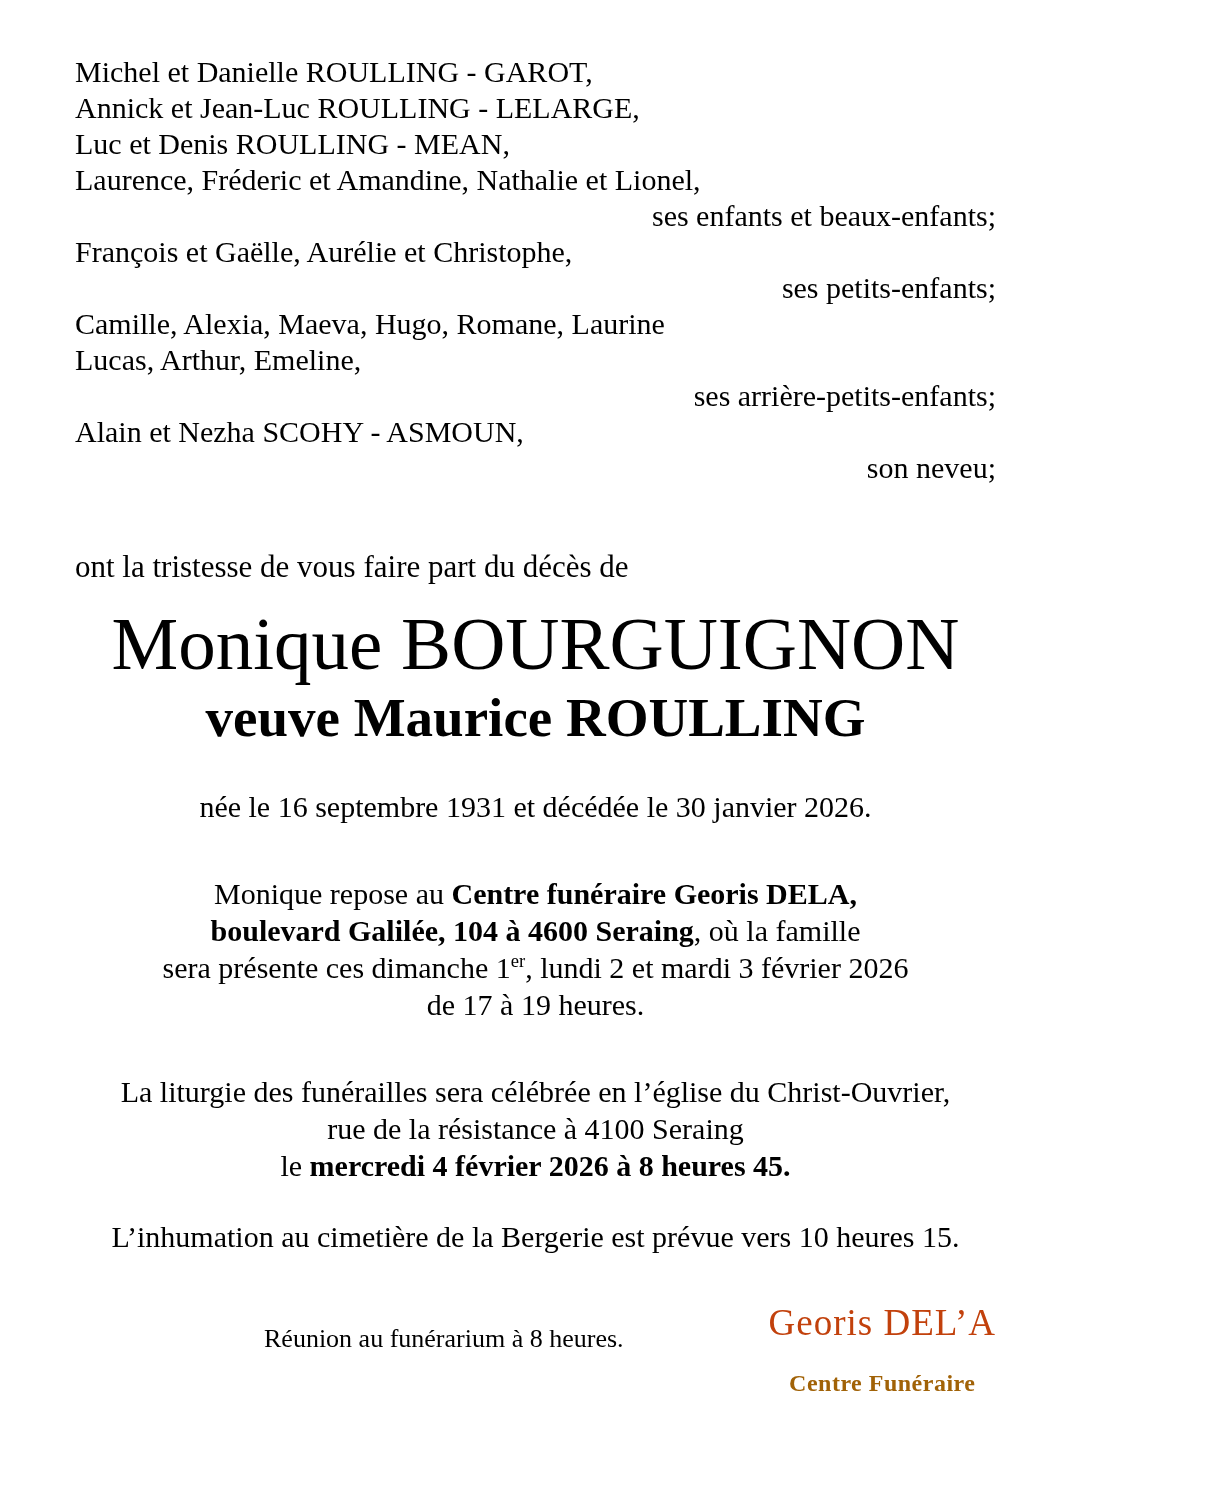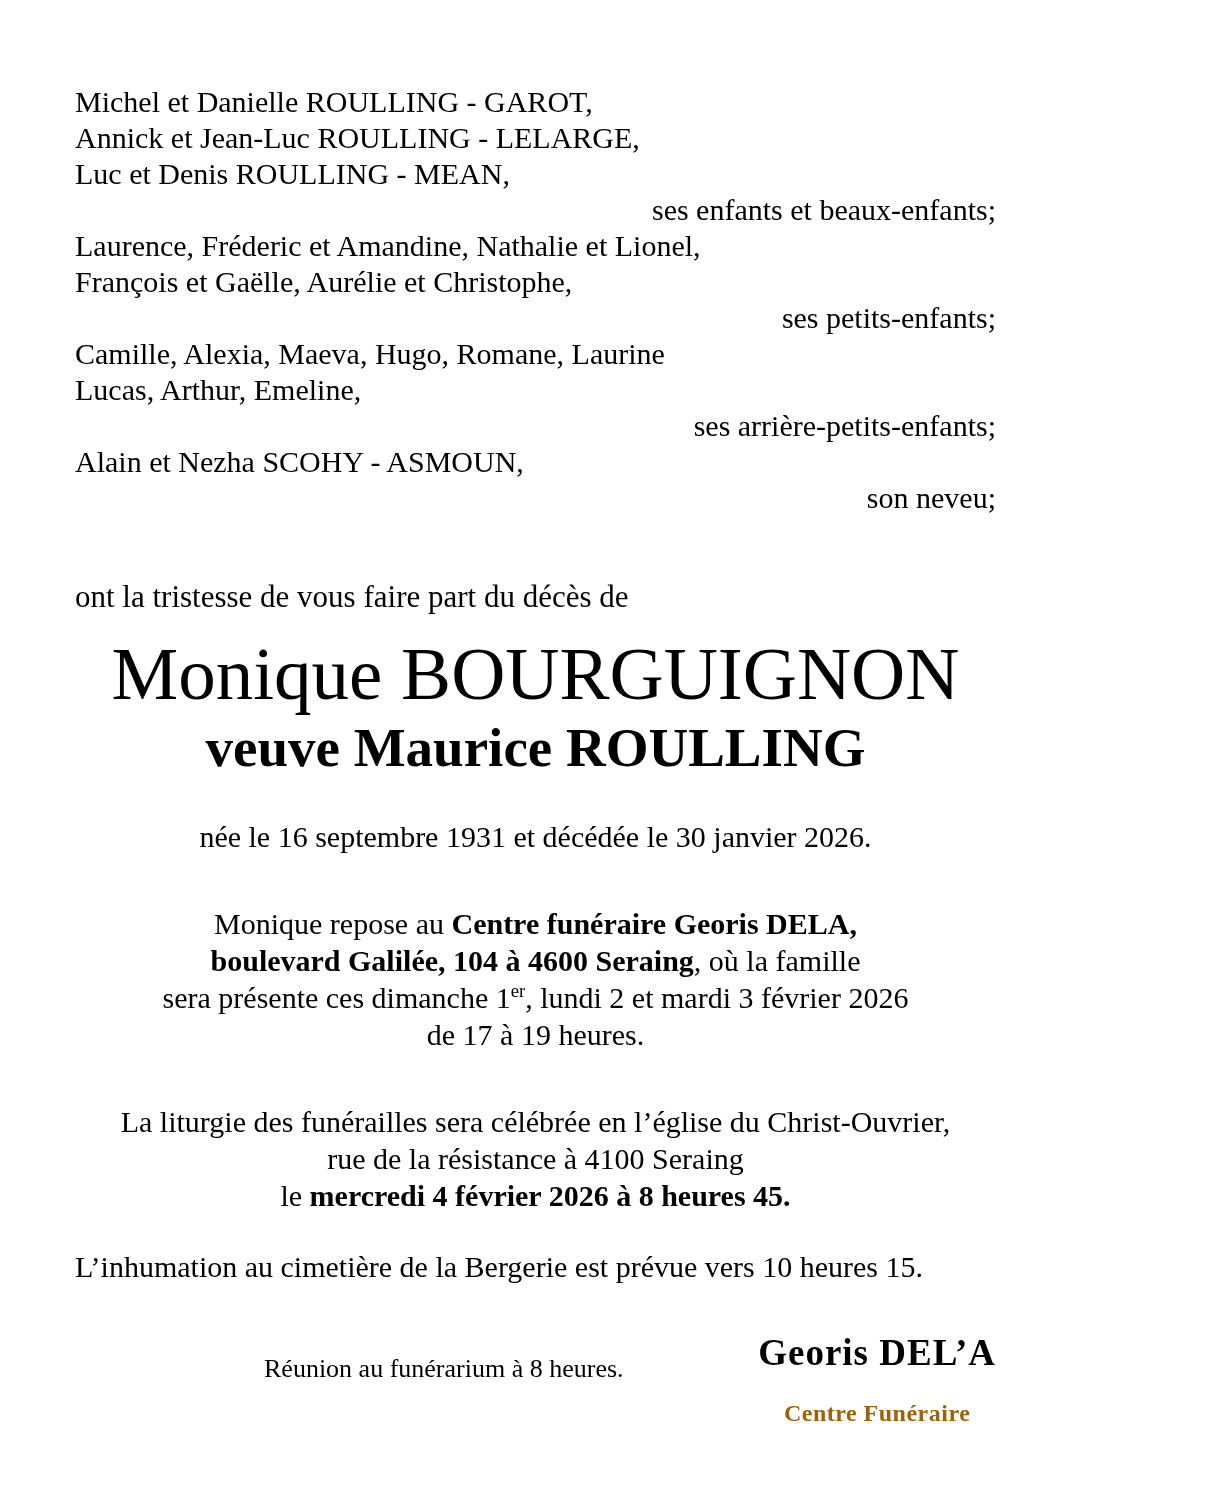--- a/index.html
+++ b/index.html
@@ -1,65 +1,65 @@
 <!DOCTYPE html>
 <html><head>
 <meta charset="utf-8">
 <style>
   html,body{margin:0;padding:0;background:#ffffff;}
   .page{
     position:relative;
     width:1068px;height:1509px;
     box-sizing:border-box;
-    padding:84px 72px 0 75px;
+    padding:54px 72px 0 75px;
     background:#ffffff;
     color:#000000;
     font-family:"Liberation Serif","DejaVu Serif",serif;
     overflow:hidden;
   }
   .line{margin:0;font-size:30px;line-height:36px;}
   .label{text-align:right;}
   .indent{padding-left:42px;}
   .center{text-align:left;}
   .intro{margin-top:62px;font-size:31px;line-height:38px;}
   h1.title{margin:18px 0 0 0;font-weight:normal;font-size:75px;line-height:1.06;text-align:center;}
   h2.subtitle{margin:4px 0 0 0;font-weight:bold;font-size:55px;line-height:1.1;text-align:center;}
   .dates{margin-top:40px;font-size:30px;line-height:37px;text-align:center;}
   .para{margin-top:50px;font-size:30px;line-height:37px;text-align:center;}
   .para .pline{margin:0;}
   .b{font-weight:bold;}
   sup{font-size:0.62em;vertical-align:super;line-height:0;}
-  .burial{margin-top:34px;font-size:30px;line-height:37px;text-align:left;}
+  .burial{margin-top:34px;font-size:30px;line-height:37px;text-align:center;}
   .bottom-row{
     display:flex;justify-content:space-between;align-items:flex-start;
     margin-top:48px;padding-left:188px;
   }
   .meeting{margin:1px;padding-top:16px;font-size:26px;line-height:37px;}
   .logo{text-align:center;}
   .logo-name{
-    font-size:37px;font-weight:bold;color:#000000;
+    font-size:37px;font-weight:normal;color:#c2410c;
     letter-spacing:1px;line-height:1.1;
   }
   .logo-sub{
     font-size:24px;font-weight:bold;color:#a16207;
     margin-top:26px;letter-spacing:0.5px;
   }
 </style>
 </head>
 <body>
 
 <div class="page">
 
   <section>
     <p class="line">Michel et Danielle ROULLING - GAROT,</p>
     <p class="line">Annick et Jean-Luc ROULLING - LELARGE,</p>
     <p class="line">Luc et Denis ROULLING - MEAN,</p>
+    <p class="line">Laurence, Fréderic et Amandine, Nathalie et Lionel,</p>
+
     <p class="line label">ses enfants et beaux-enfants;</p>
-
-    <p class="line">Laurence, Fréderic et Amandine, Nathalie et Lionel,</p>
     <p class="line">François et Gaëlle, Aurélie et Christophe,</p>
     <p class="line label">ses petits-enfants;</p>
 
     <p class="line">Camille, Alexia, Maeva, Hugo, Romane, Laurine</p>
     <p class="line">Lucas, Arthur, Emeline,</p>
     <p class="line label">ses arrière-petits-enfants;</p>
 
     <p class="line">Alain et Nezha SCOHY - ASMOUN,</p>
     <p class="line label">son neveu;</p>
   </section>

